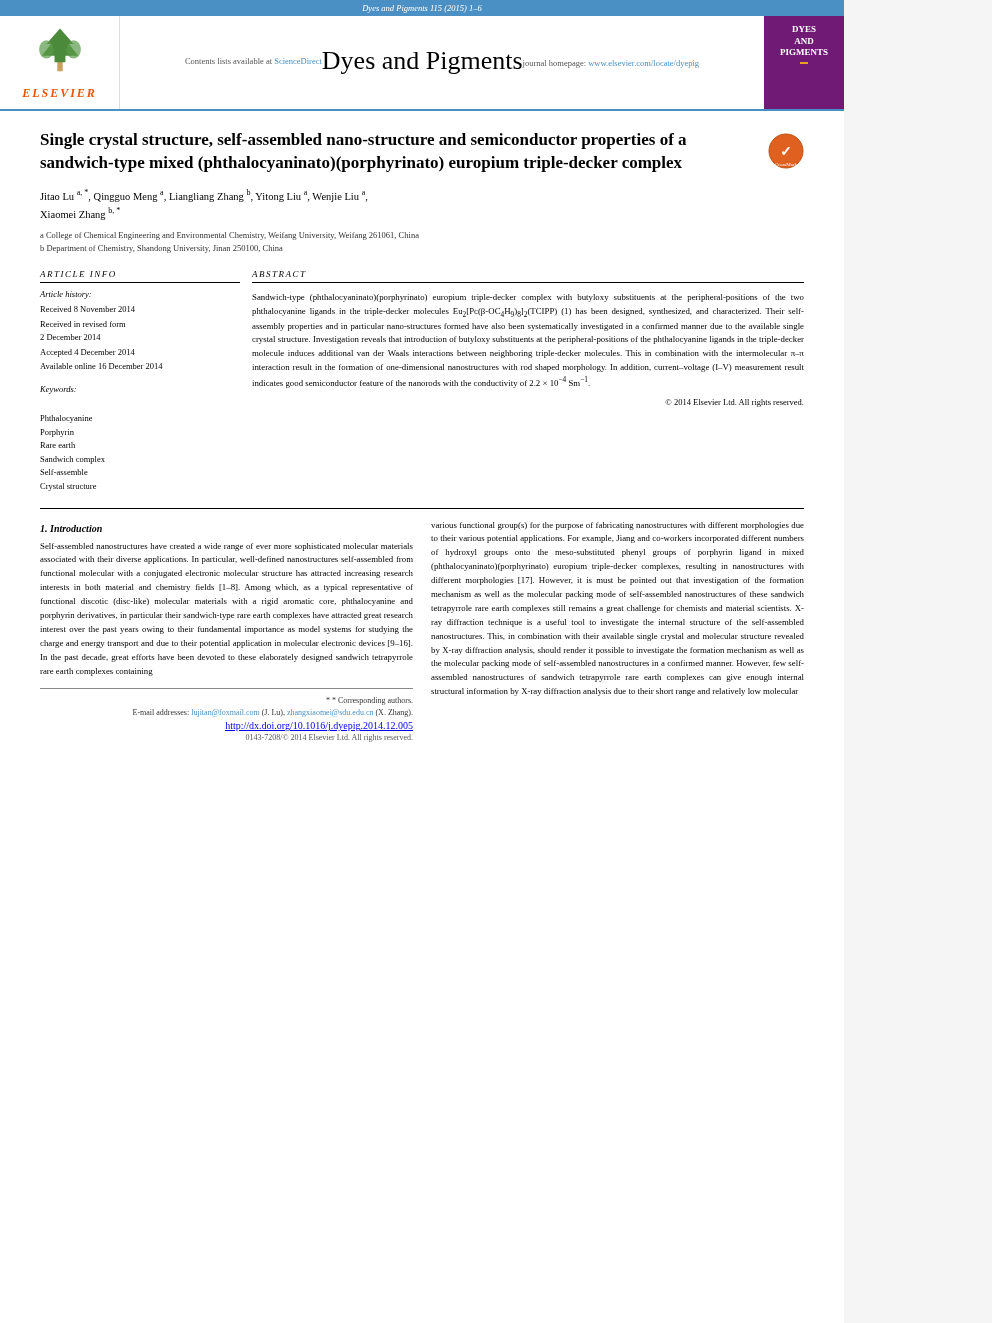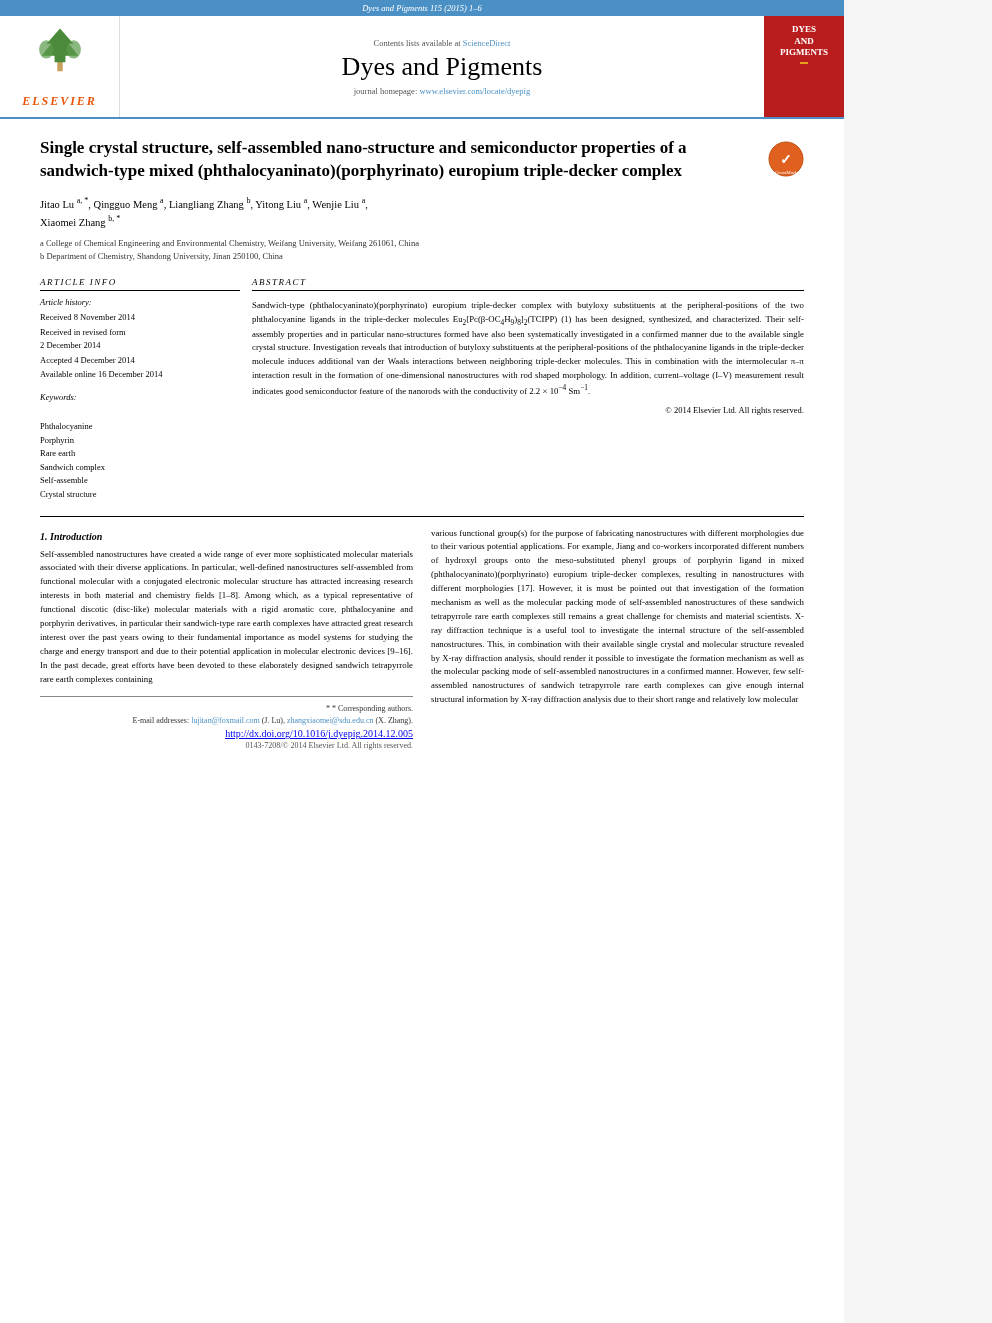--- a/index.html
+++ b/index.html
@@ -41,26 +41,25 @@
       align-items: center;
       justify-content: center;
       padding: 8px;
     }
     .elsevier-logo .logo-text {
       font-size: 12px;
       color: #e8550a;
       font-style: italic;
       font-weight: bold;
       letter-spacing: 2px;
-      margin-top: 20px;
+      margin-top: 12px;
     }
     .journal-center {
       flex: 1;
       display: flex;
-      flex-direction: column;
       align-items: center;
       justify-content: center;
       padding: 10px;
     }
     .contents-line {
       font-size: 8.5px;
       color: #555;
       margin-bottom: 4px;
     }
     .contents-line a { color: #4a90c4; text-decoration: none; }
@@ -237,21 +236,21 @@
     }
 
     
     .tree-svg {
       width: 70px;
       height: 50px;
     }
 
     
     .thumb-inner {
-      background: #b91c1c;
+      background: #701a75;
       width: 80px;
       display: flex;
       flex-direction: column;
       align-items: center;
       justify-content: flex-start;
       padding: 8px 8px;
     }
     .thumb-text-block {
       color: #fff;
       font-size: 9px;

